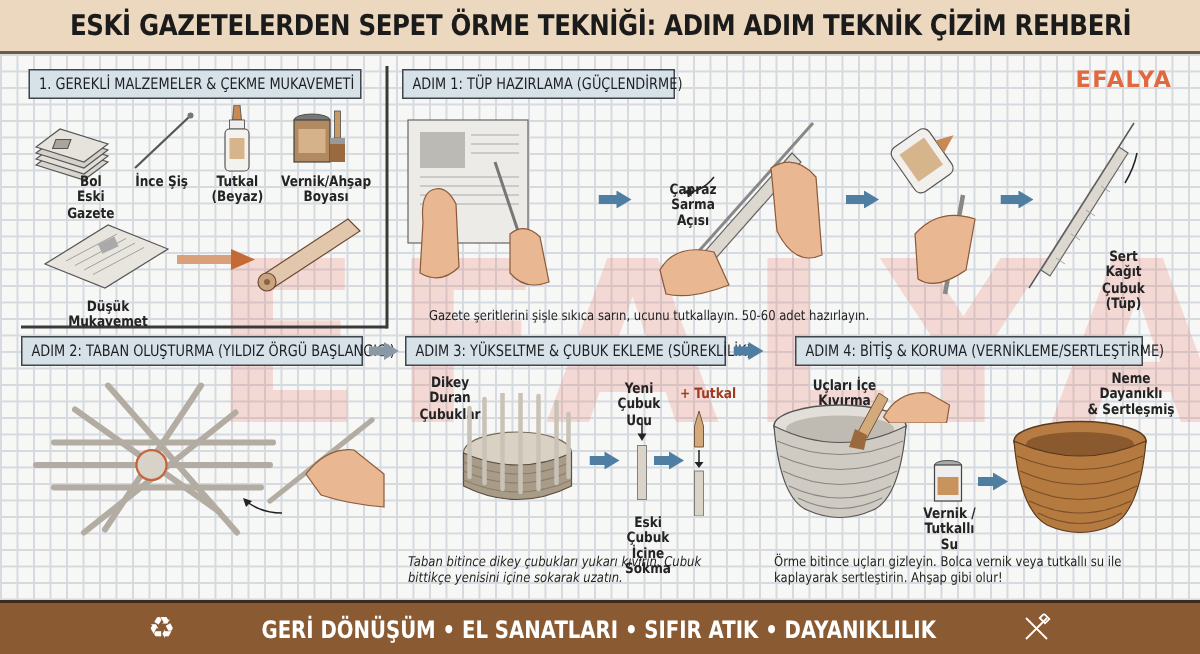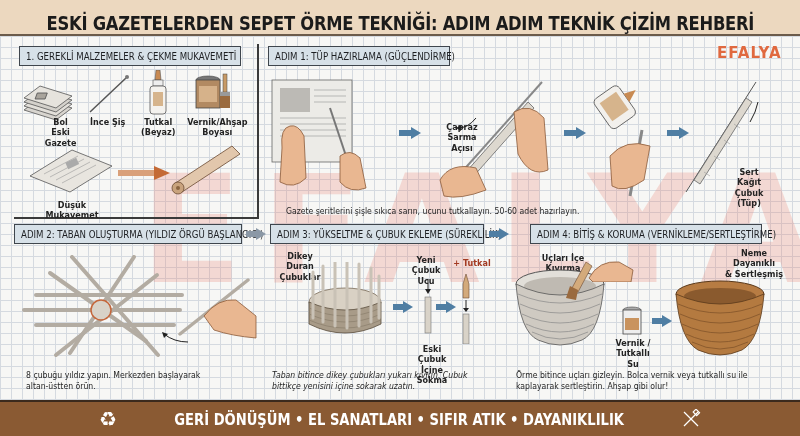--- a/index.html
+++ b/index.html
@@ -10,21 +10,21 @@
     position: relative;
     color: #1e1e1e;
   }
   .page { position: absolute; inset: 0; }
 
   
   .title-bar {
     position: absolute; left: 0; top: 0; width: 800px; height: 36px;
     background: #ecd8bf;
     border-bottom: 2px solid #6b5b4a;
-    display: flex; align-items: flex-end; justify-content: center;
+    display: flex; align-items: center; justify-content: center;
   }
   .title-bar h1 {
     font-family: "DejaVu Sans", sans-serif;
     font-size: 19px; font-weight: bold; letter-spacing: -0.3px;
     color: #1b1b1b;
     transform: scaleX(0.86);
     white-space: nowrap;
   }
 
   
@@ -279,22 +279,20 @@
 
   <svg class="illus" style="left:178px; top:276px;" width="80" height="64">
     <line x1="2" y1="58" x2="70" y2="4" stroke="#b3aca2" stroke-width="3.5" stroke-linecap="round"></line>
     <path d="M26 40 Q40 22 58 24 L78 40 L78 62 Q54 60 36 54 Z" fill="#e9b791" stroke="#8a5a3a" stroke-width="0.8"></path>
   </svg>
   <svg class="illus" style="left:160px; top:330px;" width="30" height="14">
     <path d="M28 12 Q14 12 4 4" stroke="#222" stroke-width="1" fill="none"></path>
       <polygon points="2,2 8,4 4,8" fill="#222"></polygon>
   </svg>
 
-  <div class="caption" style="left:26px; top:370px; width:210px; white-space:pre-line;"><span>8 çubuğu yıldız yapın. Merkezden başlayarak
-altan-üstten örün.</span></div>
 
   <div class="sec-head" style="left:270px; top:224px; width:214px;">
     <span>ADIM 3: YÜKSELTME &amp; ÇUBUK EKLEME (SÜREKLİLİK)</span>
   </div>
   <svg class="flow-arrow" style="left:489px; top:228px;">
     <rect x="0" y="3" width="12" height="6" fill="#4f7ea3"></rect>
       <polygon points="10,0 20,6 10,12" fill="#4f7ea3"></polygon>
   </svg>
 
   <div class="lbl" style="left:270px; top:251px; width:60px;"><span>Dikey Duran

